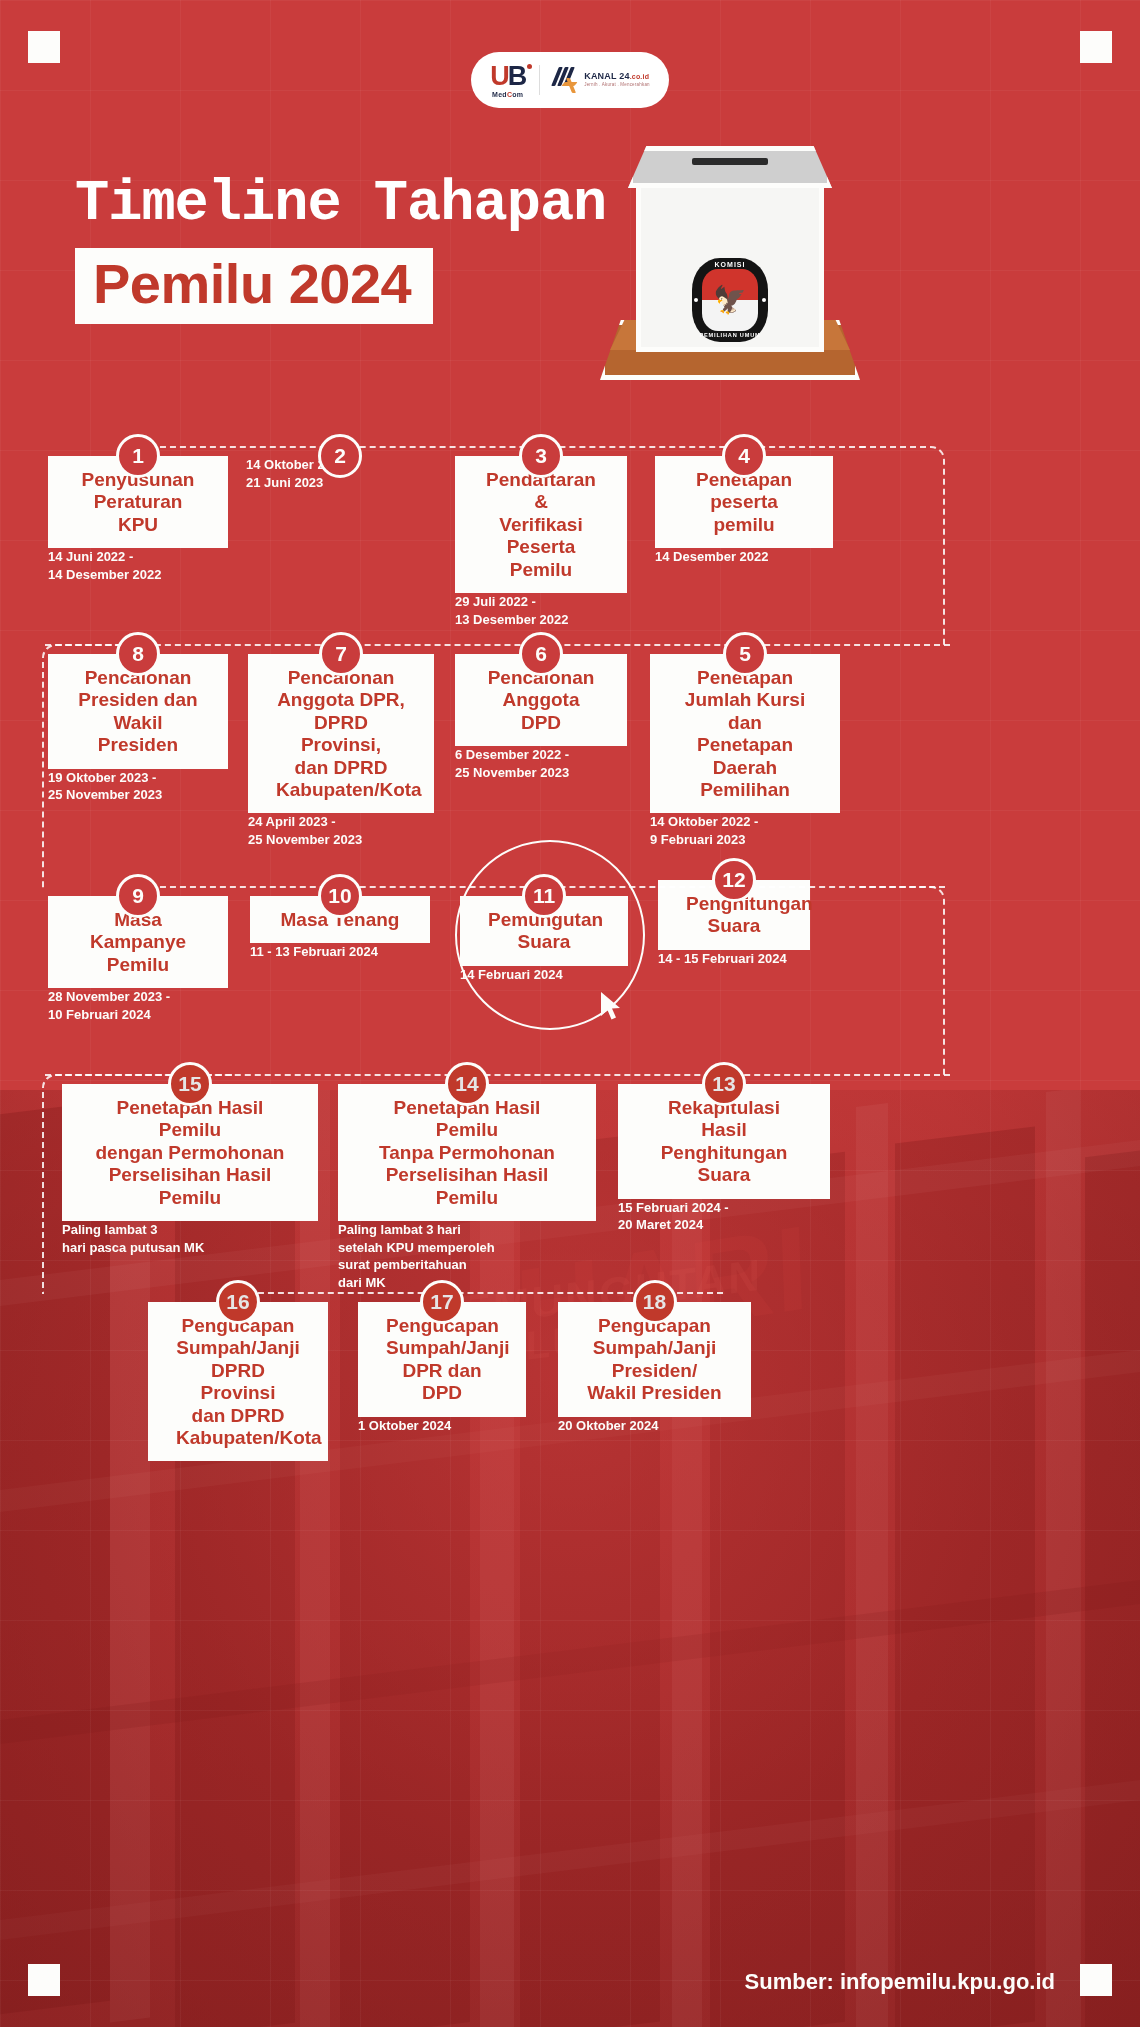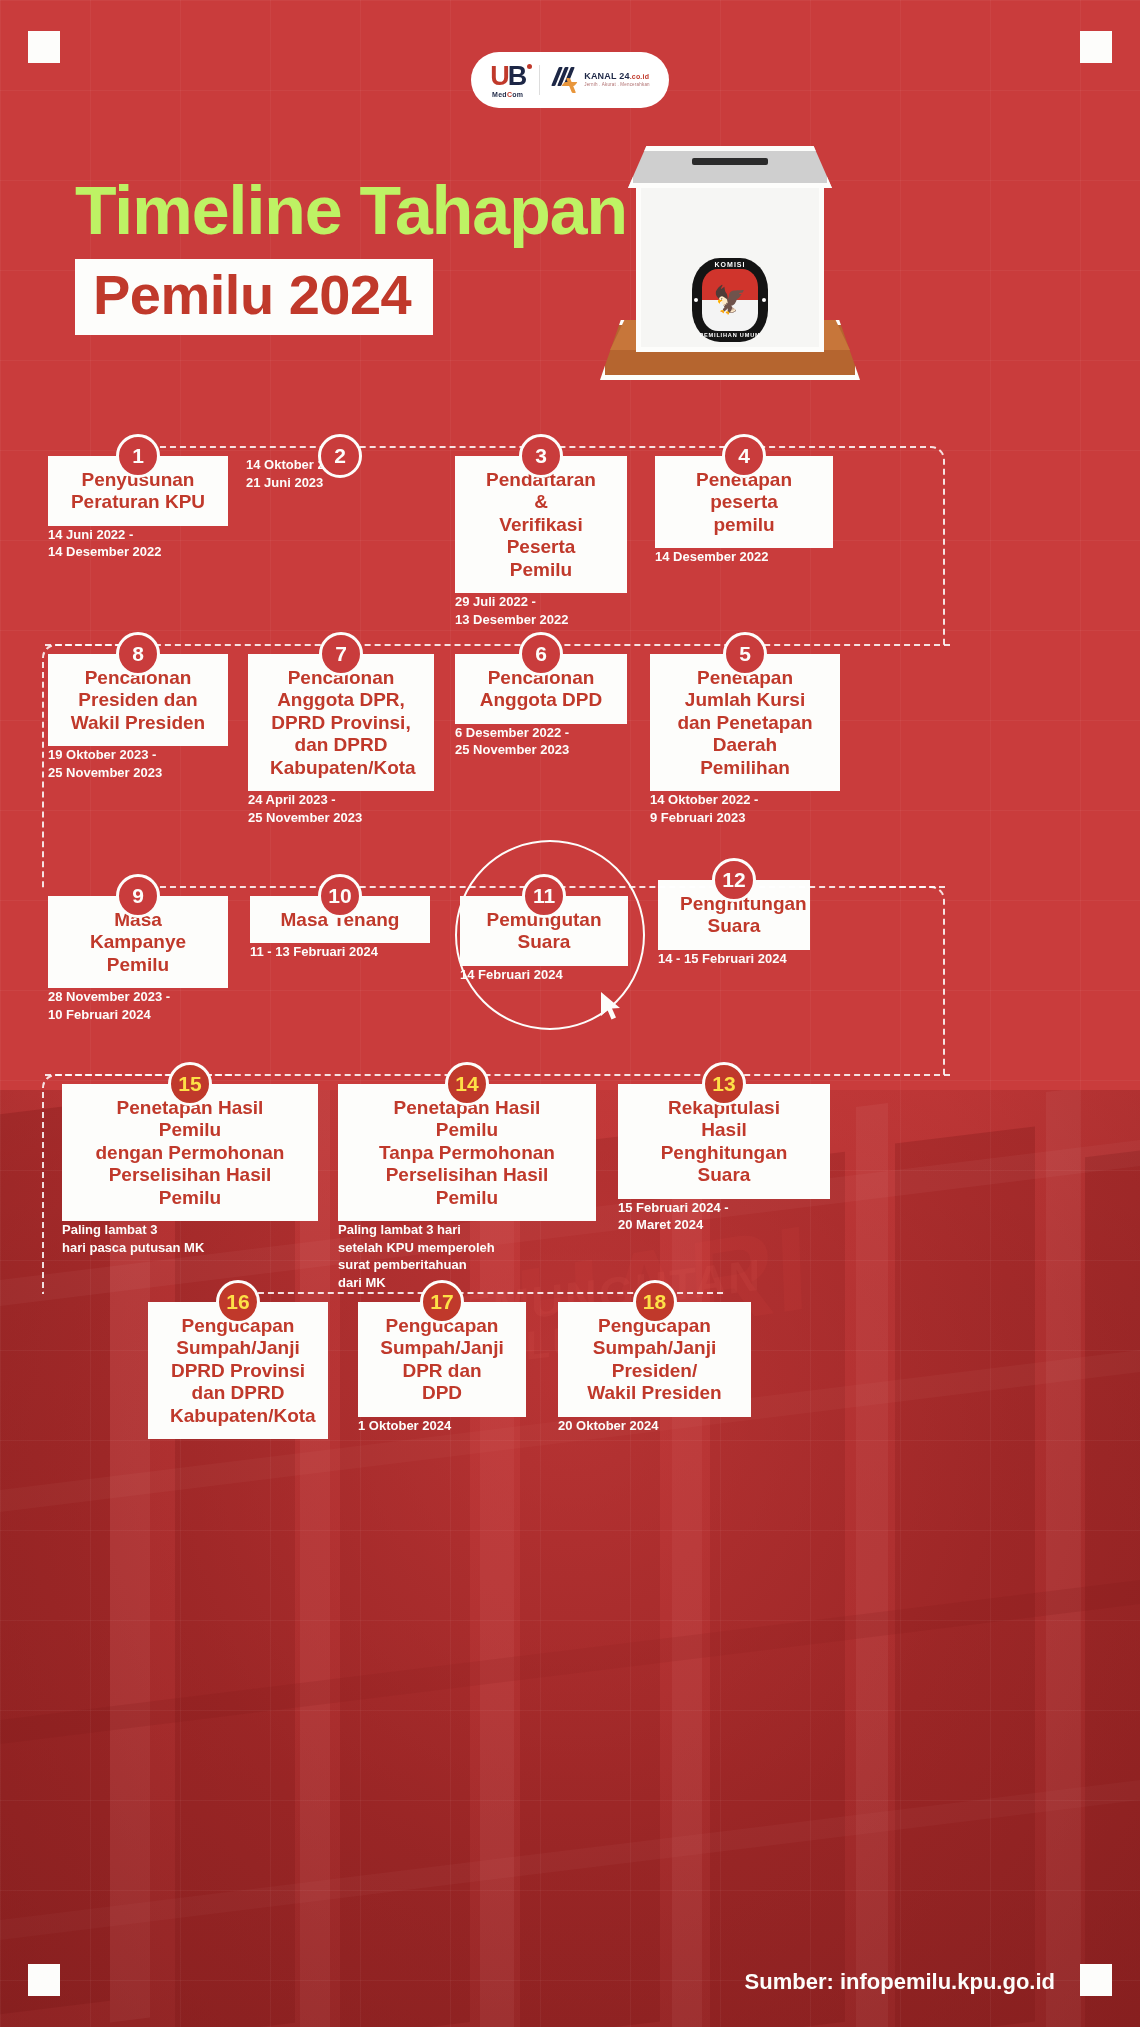--- a/index.html
+++ b/index.html
@@ -87,22 +87,22 @@
   .logo-k24 .kmark i.o1{ background:#e8963c; width:4px; height:15px; left:15px; top:12px; transform:skewX(22deg); }
   .logo-k24 .kmark i.o2{ background:#e8963c; width:13px; height:4px; left:9px; top:16px; transform:skewX(-40deg); }
   .logo-k24 .ktext{ line-height:1; }
   .logo-k24 .ktext .t1{ font-size:9px; font-weight:800; color:#1d2746; letter-spacing:.2px; }
   .logo-k24 .ktext .t1 em{ font-style:normal; color:#c0392b; font-size:7px; }
   .logo-k24 .ktext .t2{ font-size:4.5px; color:#b07070; letter-spacing:.2px; margin-top:2px; }
 
   
   .title-wrap{ position:absolute; left:75px; top:175px; z-index:5; }
   .title-1{
-    font-size:68px; font-weight:800; color:#bef264;
-    letter-spacing:-1px; line-height:1.05;
+    font-size:57px; font-weight:800; color:#ffffff;
+    letter-spacing:-1px; line-height:1.05;font-family:Liberation Mono, monospace;
   }
   .title-2{
     display:inline-block; background:#fdfdfb; color:#c0392b;
     font-size:56px; font-weight:800; letter-spacing:-0.5px;
     padding:8px 22px 12px 18px; margin-top:13px; line-height:1;
   }
 
   
   .ballot{ position:absolute; left:600px; top:140px; width:260px; height:240px; z-index:5; }
   .ballot .tray{
@@ -156,30 +156,30 @@
   }
   .kpu-seal .pip.l{ left:2px; } .kpu-seal .pip.r{ right:2px; }
 
   
   .timeline{ position:absolute; left:0; top:440px; width:1140px; z-index:5; }
   .row{ position:relative; }
   .item{ position:absolute; }
   .chip{
     background:#fdfdfb; color:#c0392b;
     font-size:19px; font-weight:800; line-height:1.18;
-    text-align:center; padding:13px 22px 12px;
+    text-align:center; padding:13px 28px 12px;
   }
   .num{
     position:absolute; top:-22px; left:50%; transform:translateX(-50%);
     width:44px; height:44px; border-radius:50%;
     display:flex; align-items:center; justify-content:center;
     font-size:21px; font-weight:800; z-index:3;
   }
   .num.outline{ background:#c93c3c; border:3px solid #fdfdfb; color:#fdfdfb; }
-  .num.solid{ background:#c0392b; border:3px solid #fdfdfb; color:#fde047; }
+  .num.solid{ background:#c0392b; border:3px solid #fdfdfb; color:#e5e5e5; }
   .date{
     
     font-size:13px; font-weight:700; color:#fdfdfb; line-height:1.35;
   }
   
   .dash{ position:absolute; border-color:rgba(255,255,255,.85); z-index:2; }
   .dash.h{ border-top:2.5px dashed rgba(255,255,255,.85); }
   .dash.corner-tr{ border-top:2.5px dashed rgba(255,255,255,.85); border-right:2.5px dashed rgba(255,255,255,.85); border-top-right-radius:14px; }
   .dash.corner-tl{ border-top:2.5px dashed rgba(255,255,255,.85); border-left:2.5px dashed rgba(255,255,255,.85); border-top-left-radius:14px; }
 

